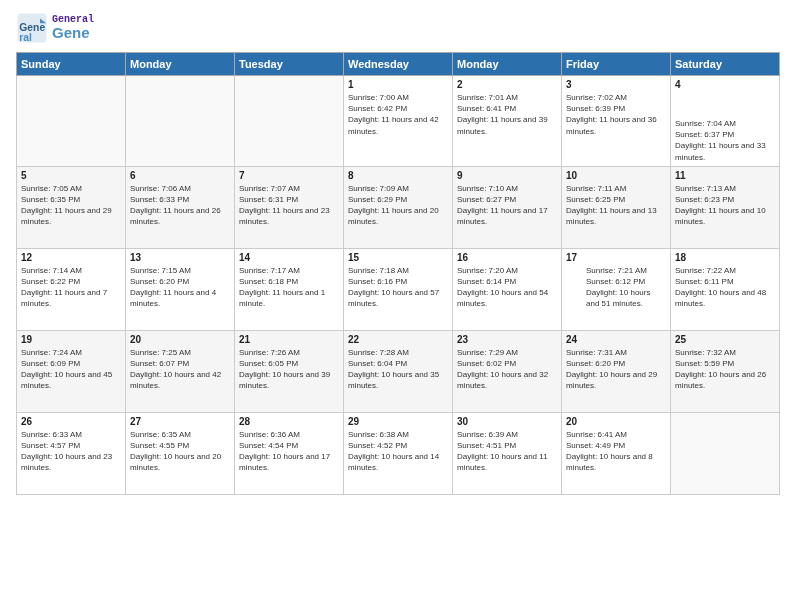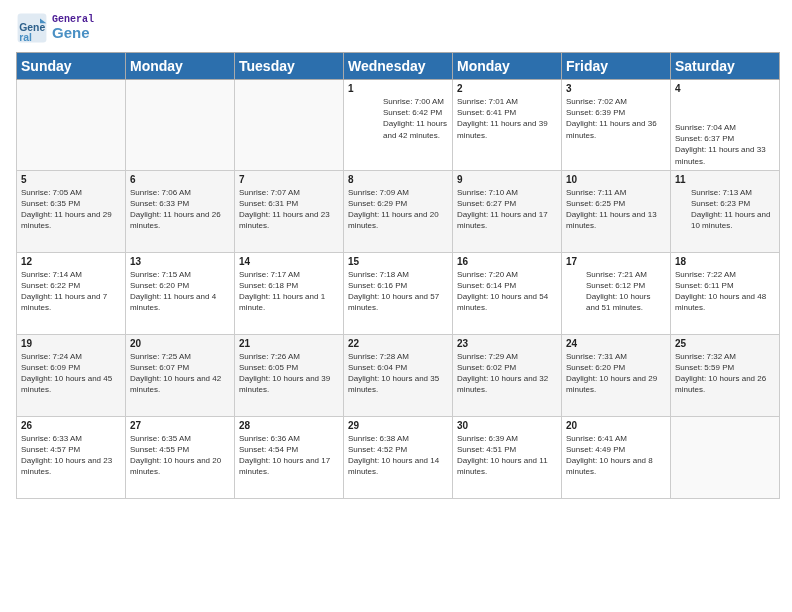--- a/index.html
+++ b/index.html
@@ -44,21 +44,21 @@
       color: #555;
     }
     table {
       width: 100%;
       border-collapse: collapse;
       table-layout: fixed;
     }
     thead tr th {
       background-color: #2c6fad;
       color: white;
-      font-size: 14px;
+      font-size: 11px;
       font-weight: bold;
       padding: 5px 4px;
       text-align: left;
       border: 1px solid #aaa;
     }
     tbody tr td {
       vertical-align: top;
       border: 1px solid #ccc;
       padding: 3px 4px;
       font-size: 8.5px;
@@ -119,21 +119,21 @@
           <th>Saturday</th>
         </tr>
     </thead>
     <tbody id="calendar-body">
     <tr>
           <td class="empty"></td>
           <td class="empty"></td>
           <td class="empty"></td>
           <td>
             <span class="day-number">1</span>
-            <div class="day-info" style="white-space: pre-line; margin-left: 35px;">Sunrise: 7:00 AM
+            <div class="day-info" style="white-space: pre-line;">Sunrise: 7:00 AM
 Sunset: 6:42 PM
 Daylight: 11 hours and 42 minutes.</div>
           </td>
           <td>
             <span class="day-number">2</span>
             <div class="day-info" style="white-space: pre-line;">Sunrise: 7:01 AM
 Sunset: 6:41 PM
 Daylight: 11 hours and 39 minutes.</div>
           </td>
           <td>
@@ -181,21 +181,21 @@
 Daylight: 11 hours and 17 minutes.</div>
           </td>
           <td>
             <span class="day-number">10</span>
             <div class="day-info" style="white-space: pre-line;">Sunrise: 7:11 AM
 Sunset: 6:25 PM
 Daylight: 11 hours and 13 minutes.</div>
           </td>
           <td>
             <span class="day-number">11</span>
-            <div class="day-info" style="white-space: pre-line; margin-left: 16px;">Sunrise: 7:13 AM
+            <div class="day-info" style="white-space: pre-line;">Sunrise: 7:13 AM
 Sunset: 6:23 PM
 Daylight: 11 hours and 10 minutes.</div>
           </td>
         </tr>
         <tr>
           <td>
             <span class="day-number">12</span>
             <div class="day-info" style="white-space: pre-line;">Sunrise: 7:14 AM
 Sunset: 6:22 PM
 Daylight: 11 hours and 7 minutes.</div>

